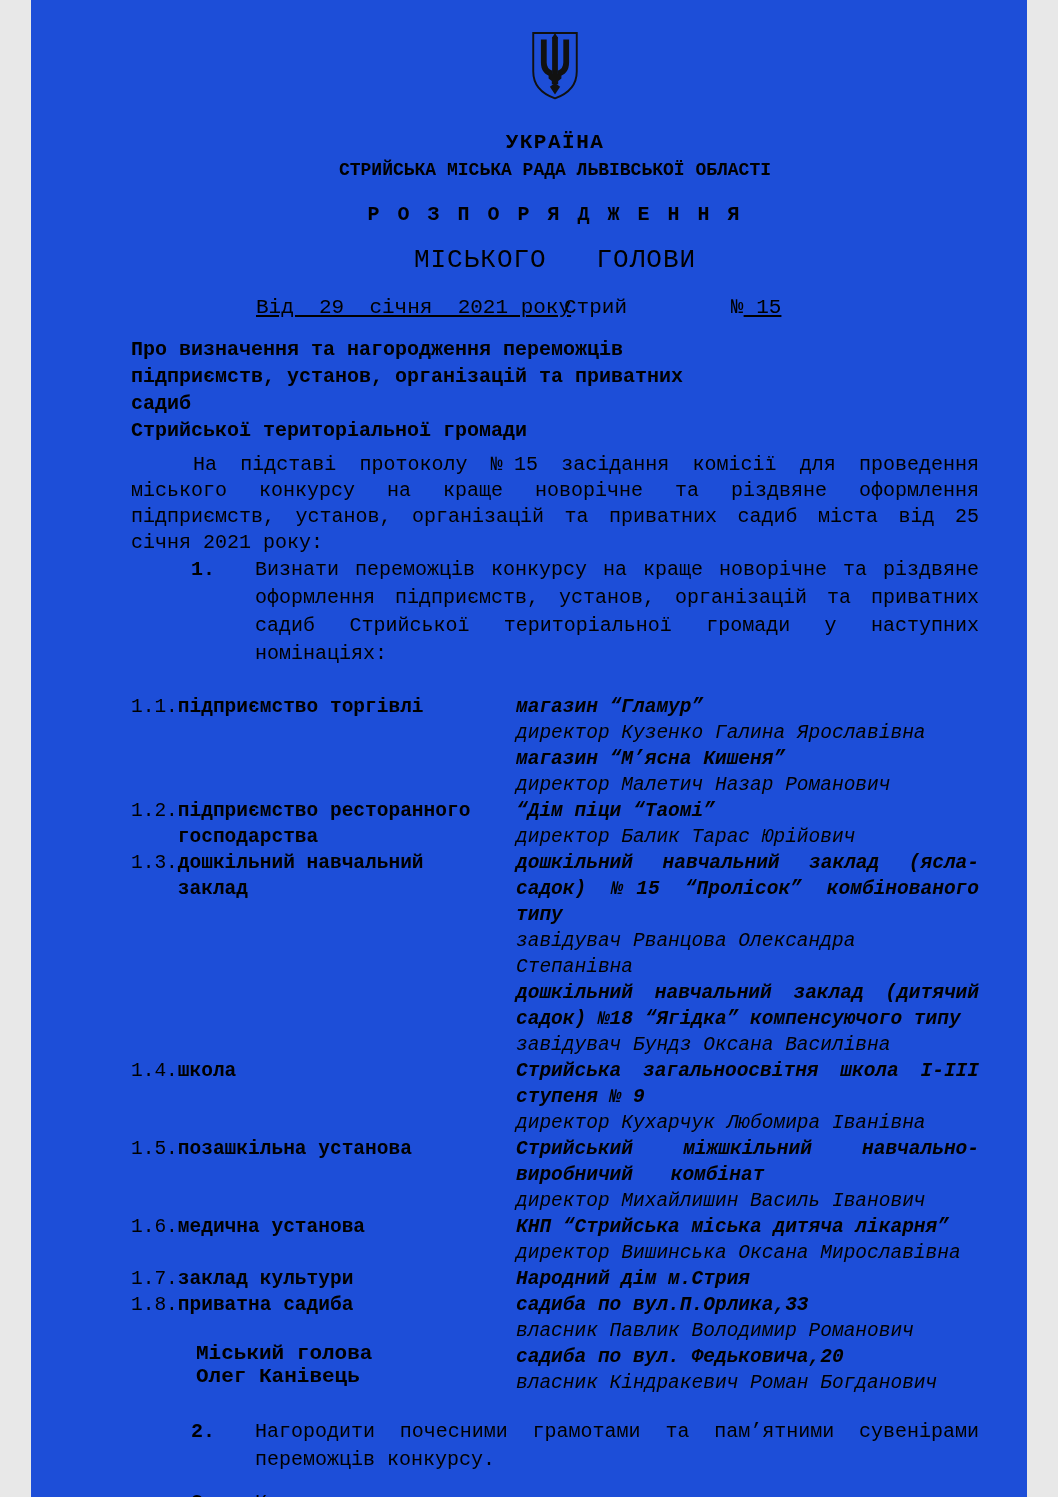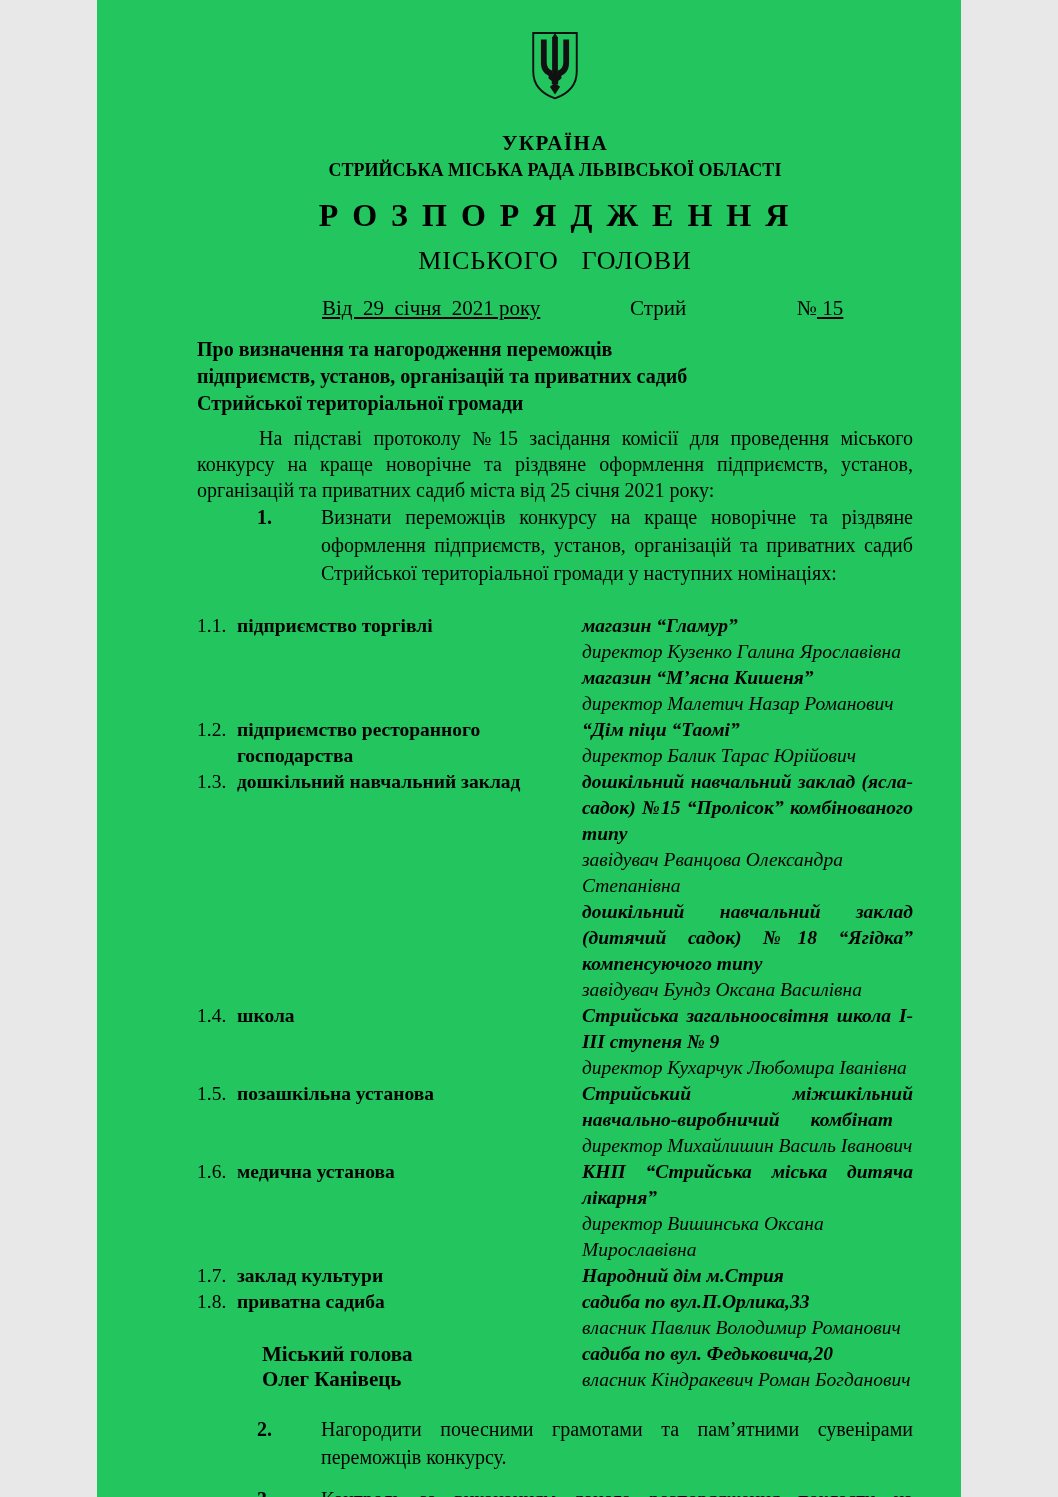--- a/index.html
+++ b/index.html
@@ -1,23 +1,23 @@
 <!DOCTYPE html>
 <html lang="uk"><head>
 <meta charset="utf-8">
 <style>
   html, body { margin: 0; padding: 0; background: #e8e8e8; }
   .page {
     position: relative;
-    width: 864px;
+    width: 996px;
     height: 1497px;
     margin: 0 auto;
-    background: #22c55e;
+    background: #1d4ed8;
     color: #000;
-    font-family: Liberation Serif, serif;
+    font-family: Liberation Mono, monospace;
     font-size: 20px;
     overflow: hidden;
   }
   .content {
     position: absolute;
     left: 100px;
     right: 48px;
     top: 0;
   }
   
@@ -32,21 +32,21 @@
     line-height: 26px;
   }
   .council {
     font-weight: bold;
     font-size: 18px;
     line-height: 29px;
   }
   .doc-type {
     margin-top: 13px;
     font-weight: bold;
-    font-size: 32px;
+    font-size: 20px;
     line-height: 34px;
     letter-spacing: 3px;
     white-space: pre;
   }
   .issuer {
     margin-top: 15px;
     font-size: 26px;
     line-height: 27px;
     letter-spacing: 1px;
     white-space: pre;

